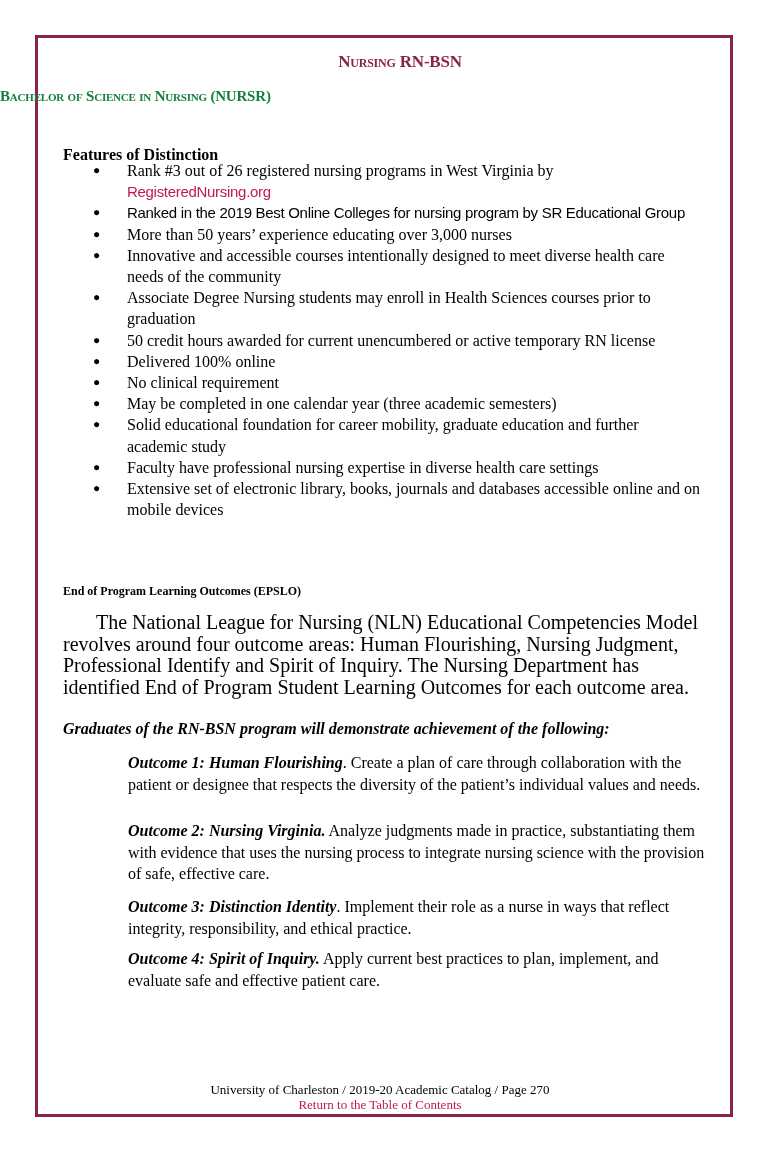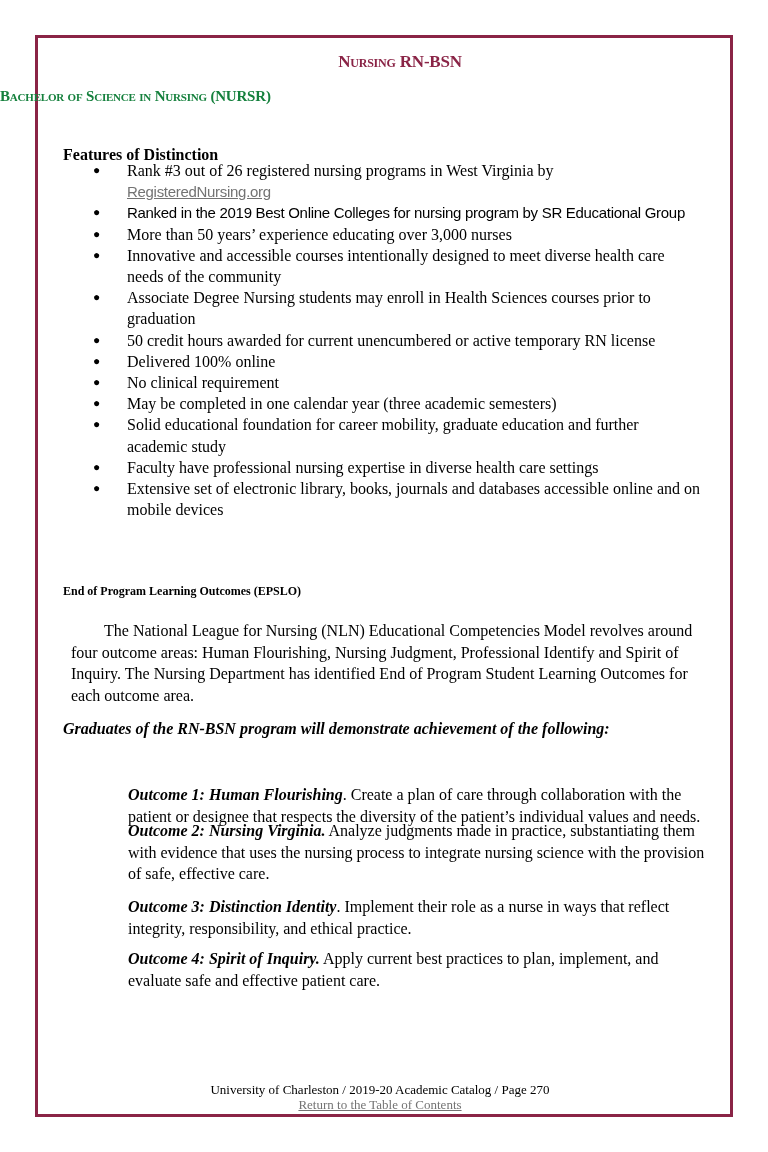--- a/index.html
+++ b/index.html
@@ -27,39 +27,39 @@
   }
   ul.features {
     position: absolute; left: 63px; top: 160px; width: 640px;
     margin: 0; padding: 0; list-style: none;
     font-size: 16px; line-height: 21.2px;
   }
   ul.features li { position: relative; padding-left: 64px; }
   ul.features li .bullet {
     position: absolute; left: 30px; top: 0; font-size: 12px;
   }
-  .link { color: #737373; text-decoration: underline; cursor: pointer; }
+  .link { color: #be185d; cursor: pointer; }
   .calibri-ish { font-family: "Liberation Sans", sans-serif; font-size: 15px; letter-spacing: -0.3px; }
   .h-epslo {
     position: absolute; left: 63px; top: 584px; font-weight: bold; font-size: 12px;
   }
   .p-nln {
     position: absolute; left: 63px; top: 612px; width: 645px;
-    font-size: 16px; line-height: 21.5px; text-indent: 33px; margin: 8px;
+    font-size: 20px; line-height: 21.5px; text-indent: 33px; margin: 0;
   }
   .grad {
     position: absolute; left: 63px; top: 720px; font-weight: bold; font-style: italic;
     font-size: 16px;
   }
   .outcome {
     position: absolute; left: 128px; width: 580px; margin: 0;
     font-size: 16px; line-height: 21.5px;
   }
   .outcome .olabel { font-weight: bold; font-style: italic; }
-  #oc1 { top: 784px; }
+  #oc1 { top: 752px; }
   #oc2 { top: 820px; }
   #oc3 { top: 896px; }
   #oc4 { top: 948px; }
   .footer {
     position: absolute; left: 0; right: 8px; top: 1082px; text-align: center;
     font-size: 13px; line-height: 15px;
   }
 </style>
 </head>
 <body>

